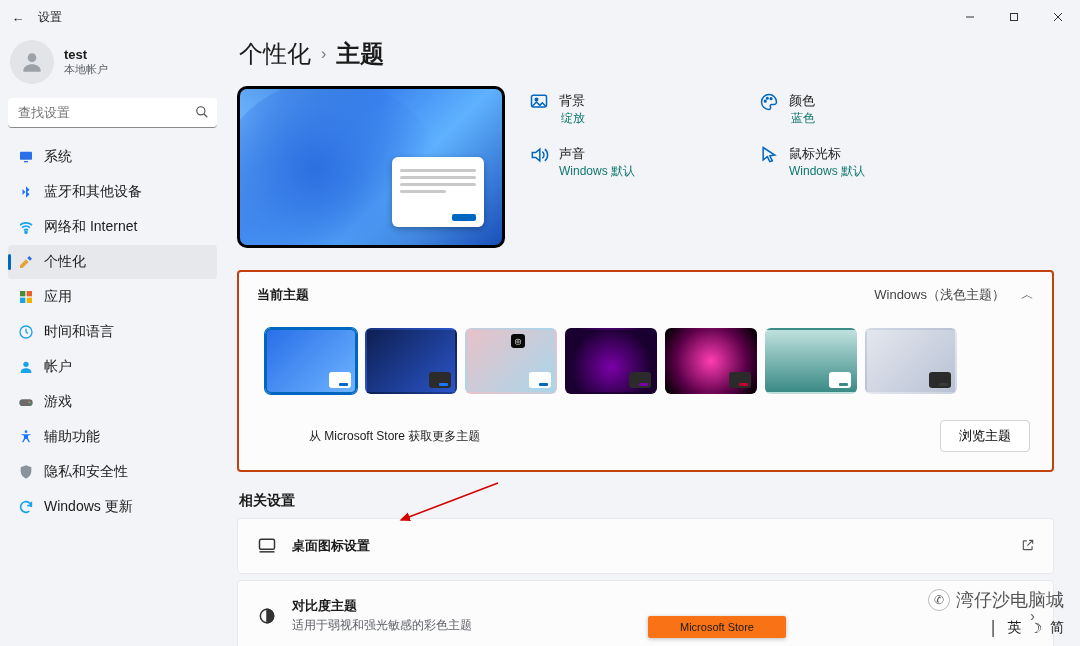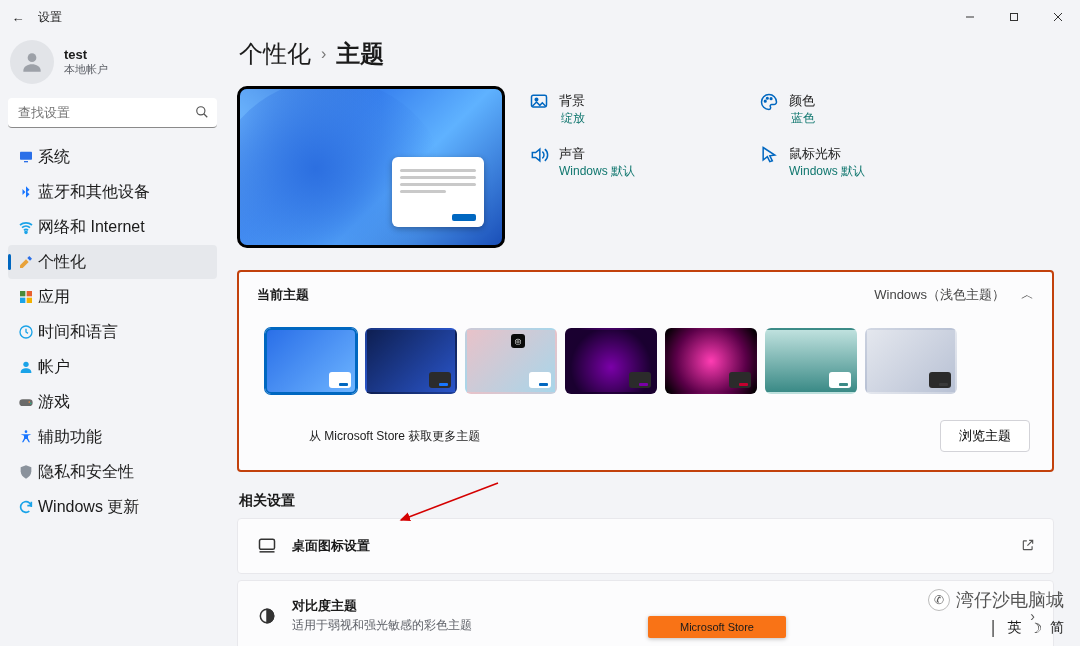--- a/index.html
+++ b/index.html
@@ -20,21 +20,21 @@
   .avatar { width:44px; height:44px; border-radius:50%; background:#e2e4e8; display:flex; align-items:center; justify-content:center; }
   .avatar svg { width:26px; height:26px; fill:#9da1a8; }
   .user .name { font-size:13px; font-weight:600; }
   .user .sub { font-size:11px; color:#5c5f66; }
 
   .search { position:relative; margin: 0 0 10px 0; }
   .search input { width:100%; height:30px; border:none; border-bottom:1px solid #8a8a8a; background:#fff; border-radius:4px; padding:0 30px 0 10px; font-size:13px; outline:none; }
   .search .sicon { position:absolute; right:8px; top:7px; color:#666; font-size:13px; }
 
   .nav { margin-top:12px; display:flex; flex-direction:column; gap:1px; }
-  .navitem { display:flex; align-items:center; gap:4px; height:34px; padding:0 10px; border-radius:4px; font-size:16px; position:relative; }
+  .navitem { display:flex; align-items:center; gap:10px; height:34px; padding:0 10px; border-radius:4px; font-size:14px; position:relative; }
   .navitem.active { background:#e6e8ec; }
   .navitem.active::before { content:""; position:absolute; left:0; top:9px; bottom:9px; width:3px; background:#0067c0; border-radius:3px; }
   .nicon { width:16px; height:16px; display:flex; align-items:center; justify-content:center; font-size:14px; }
 
   
   .main { flex:1; padding: 0 26px 0 12px; overflow:auto; }
   .breadcrumb { display:flex; align-items:center; gap:10px; font-size:24px; padding: 4px 0 16px 2px; }
   .breadcrumb .bc { color:#1b1b1b; }
   .breadcrumb .bc.cur { font-weight:600; }
   .chev { font-size:16px; color:#777; }

